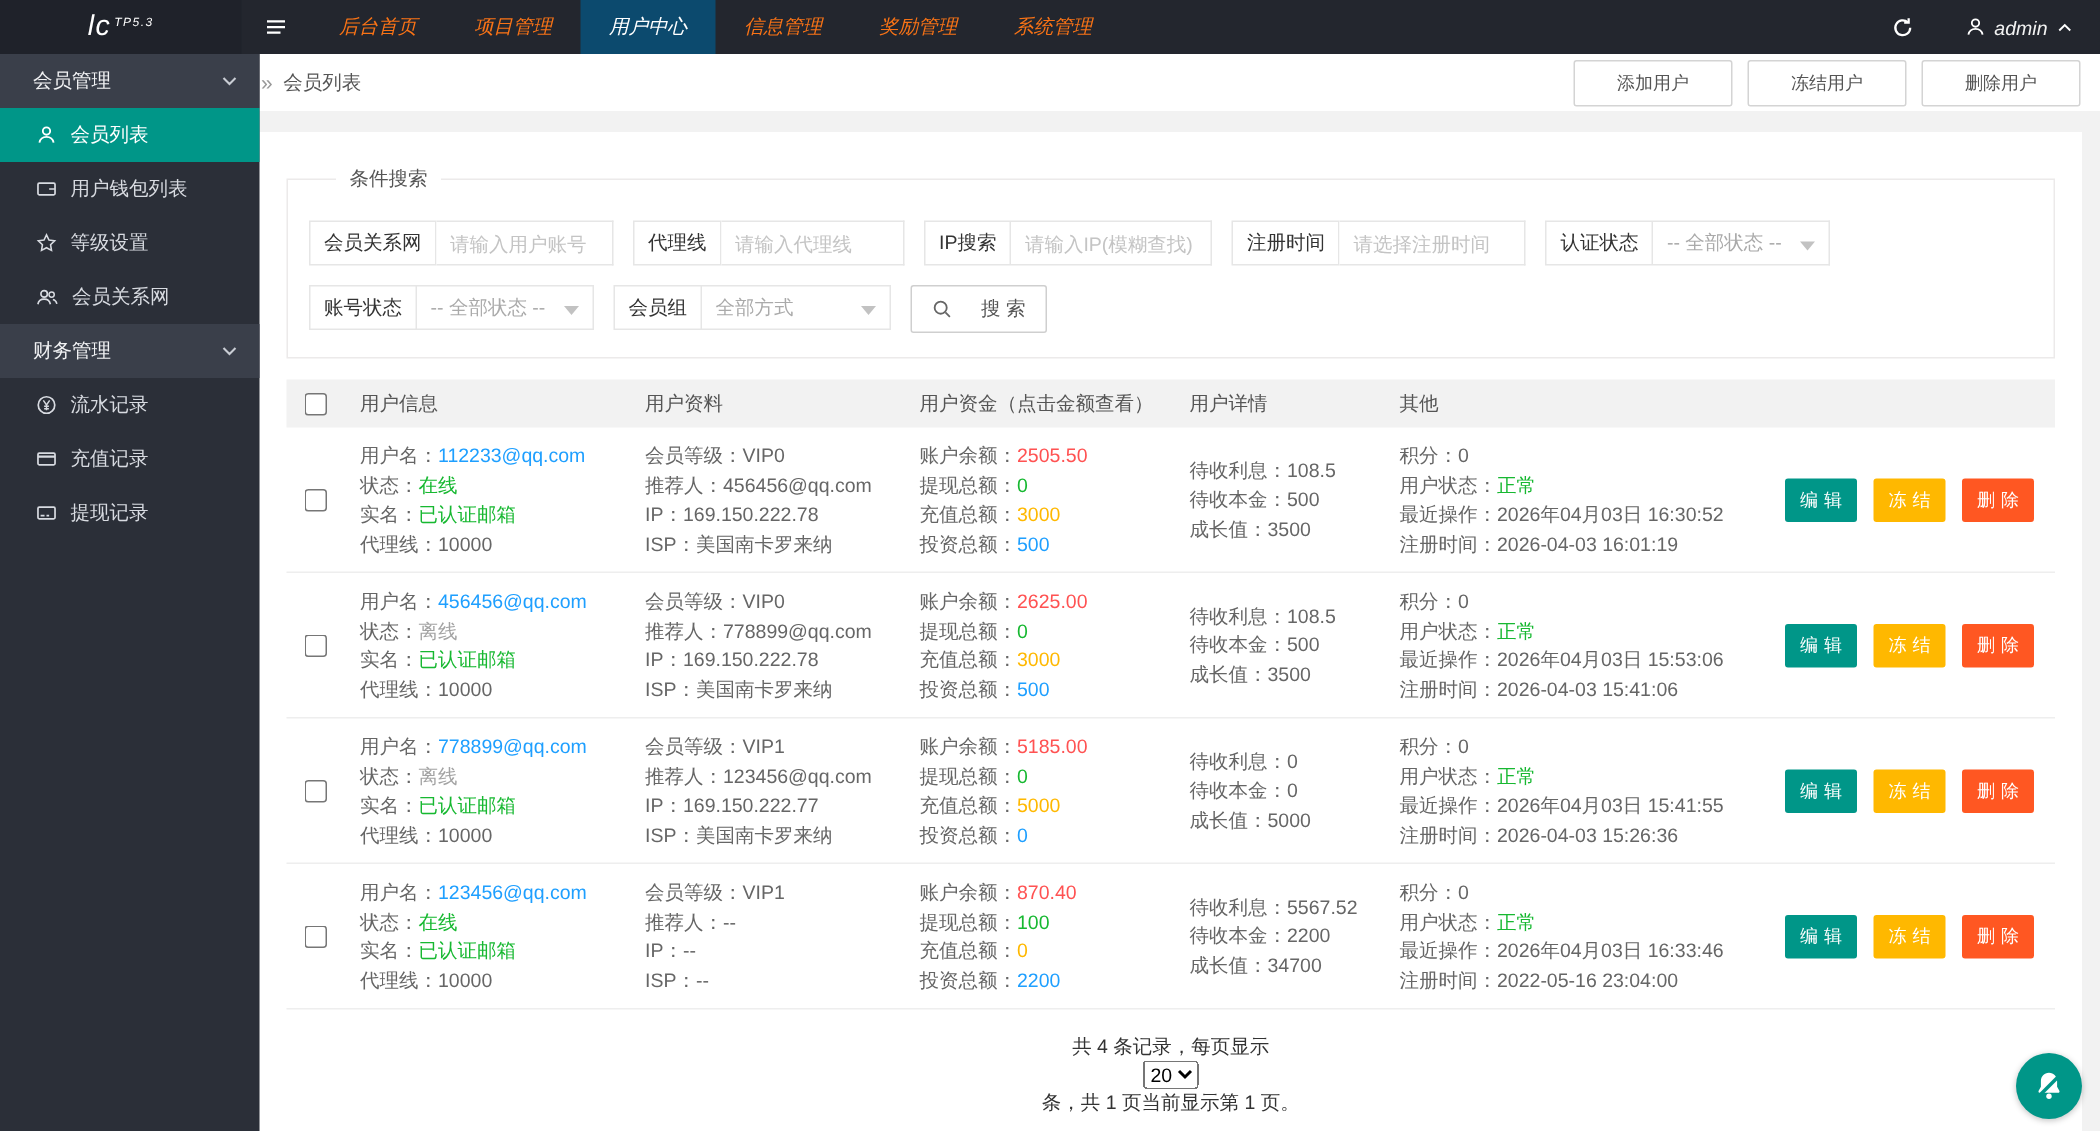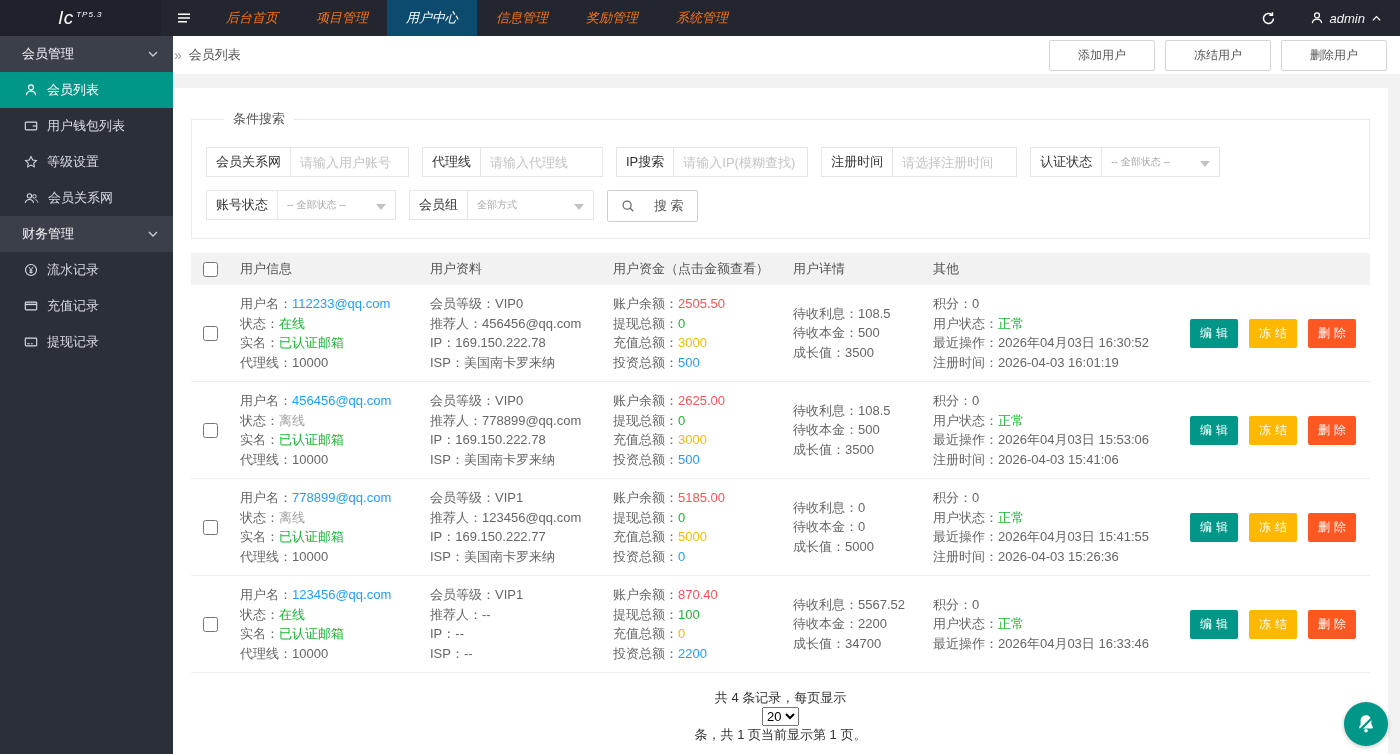--- a/index.html
+++ b/index.html
@@ -35,21 +35,21 @@
   .card { background:#fff; min-height:532px; padding:14px 18px 20px; }
 
   
   fieldset.search { border:1px solid #eceaea; margin:8px 0 4px; padding:6px 14px 16px; }
   fieldset.search legend { margin-left:18px; padding:0 9px; font-size:13px; color:#555; }
   .srow { display:flex; gap:13px; margin-top:13px; }
   .pair { display:flex; }
   .plabel { height:30px; line-height:28px; border:1px solid #e6e6e6; background:#fff; padding:0 9px; font-size:13px; color:#333; white-space:nowrap; }
   .pinput { height:30px; border:1px solid #e6e6e6; border-left:none; padding:0 9px; font-size:13px; color:#333; outline:none; font-family:inherit; }
   .pinput::placeholder { color:#c4c4c4; }
-  .pselect { position:relative; height:30px; border:1px solid #e6e6e6; border-left:none; padding:0 26px 0 9px; font-size:10px; color:#aaa; display:flex; align-items:center; cursor:pointer; min-width:118px; }
+  .pselect { position:relative; height:30px; border:1px solid #e6e6e6; border-left:none; padding:0 26px 0 9px; font-size:13px; color:#aaa; display:flex; align-items:center; cursor:pointer; min-width:118px; }
   .caret { position:absolute; right:9px; top:13px; width:0; height:0; border-left:5px solid transparent; border-right:5px solid transparent; border-top:6px solid #c2c2c2; }
   .search-btn { height:32px; border:1px solid #cfcfcf; background:#fff; border-radius:2px; display:flex; align-items:center; gap:19px; padding:0 13px; font-size:13px; color:#555; cursor:pointer; font-family:inherit; }
 
   
   .mtable { margin-top:14px; font-size:13px; color:#666; }
   .thead { display:flex; align-items:center; background:#f2f2f2; height:32px; color:#555; }
   .cell { padding:0 5px; }
   .c-check { width:44px; display:flex; justify-content:flex-start; padding-left:12px; }
   .c-check input { width:15px; height:15px; cursor:pointer; }
   .c-info  { width:190px; }
@@ -429,20 +429,21 @@
     </div>
     <div class="cell c-detail">
       <div class="line"><span class="lbl">待收利息：</span><span>5567.52</span></div>
       <div class="line"><span class="lbl">待收本金：</span><span>2200</span></div>
       <div class="line"><span class="lbl">成长值：</span><span>34700</span></div>
     </div>
     <div class="cell c-other">
       <div class="line"><span class="lbl">积分：</span><span>0</span></div>
       <div class="line"><span class="lbl">用户状态：</span><span class="c-green">正常</span></div>
       <div class="line"><span class="lbl">最近操作：</span><span>2026年04月03日 16:33:46</span></div>
+      <div class="line"><span class="lbl">注册时间：</span><span>2022-05-16 23:04:00</span></div>
     </div>
     <div class="cell c-ops">
       <button class="op-btn op-edit">编辑</button>
       <button class="op-btn op-freeze">冻结</button>
       <button class="op-btn op-del">删除</button>
     </div>
   </div>
           </div>
       </div>
 

